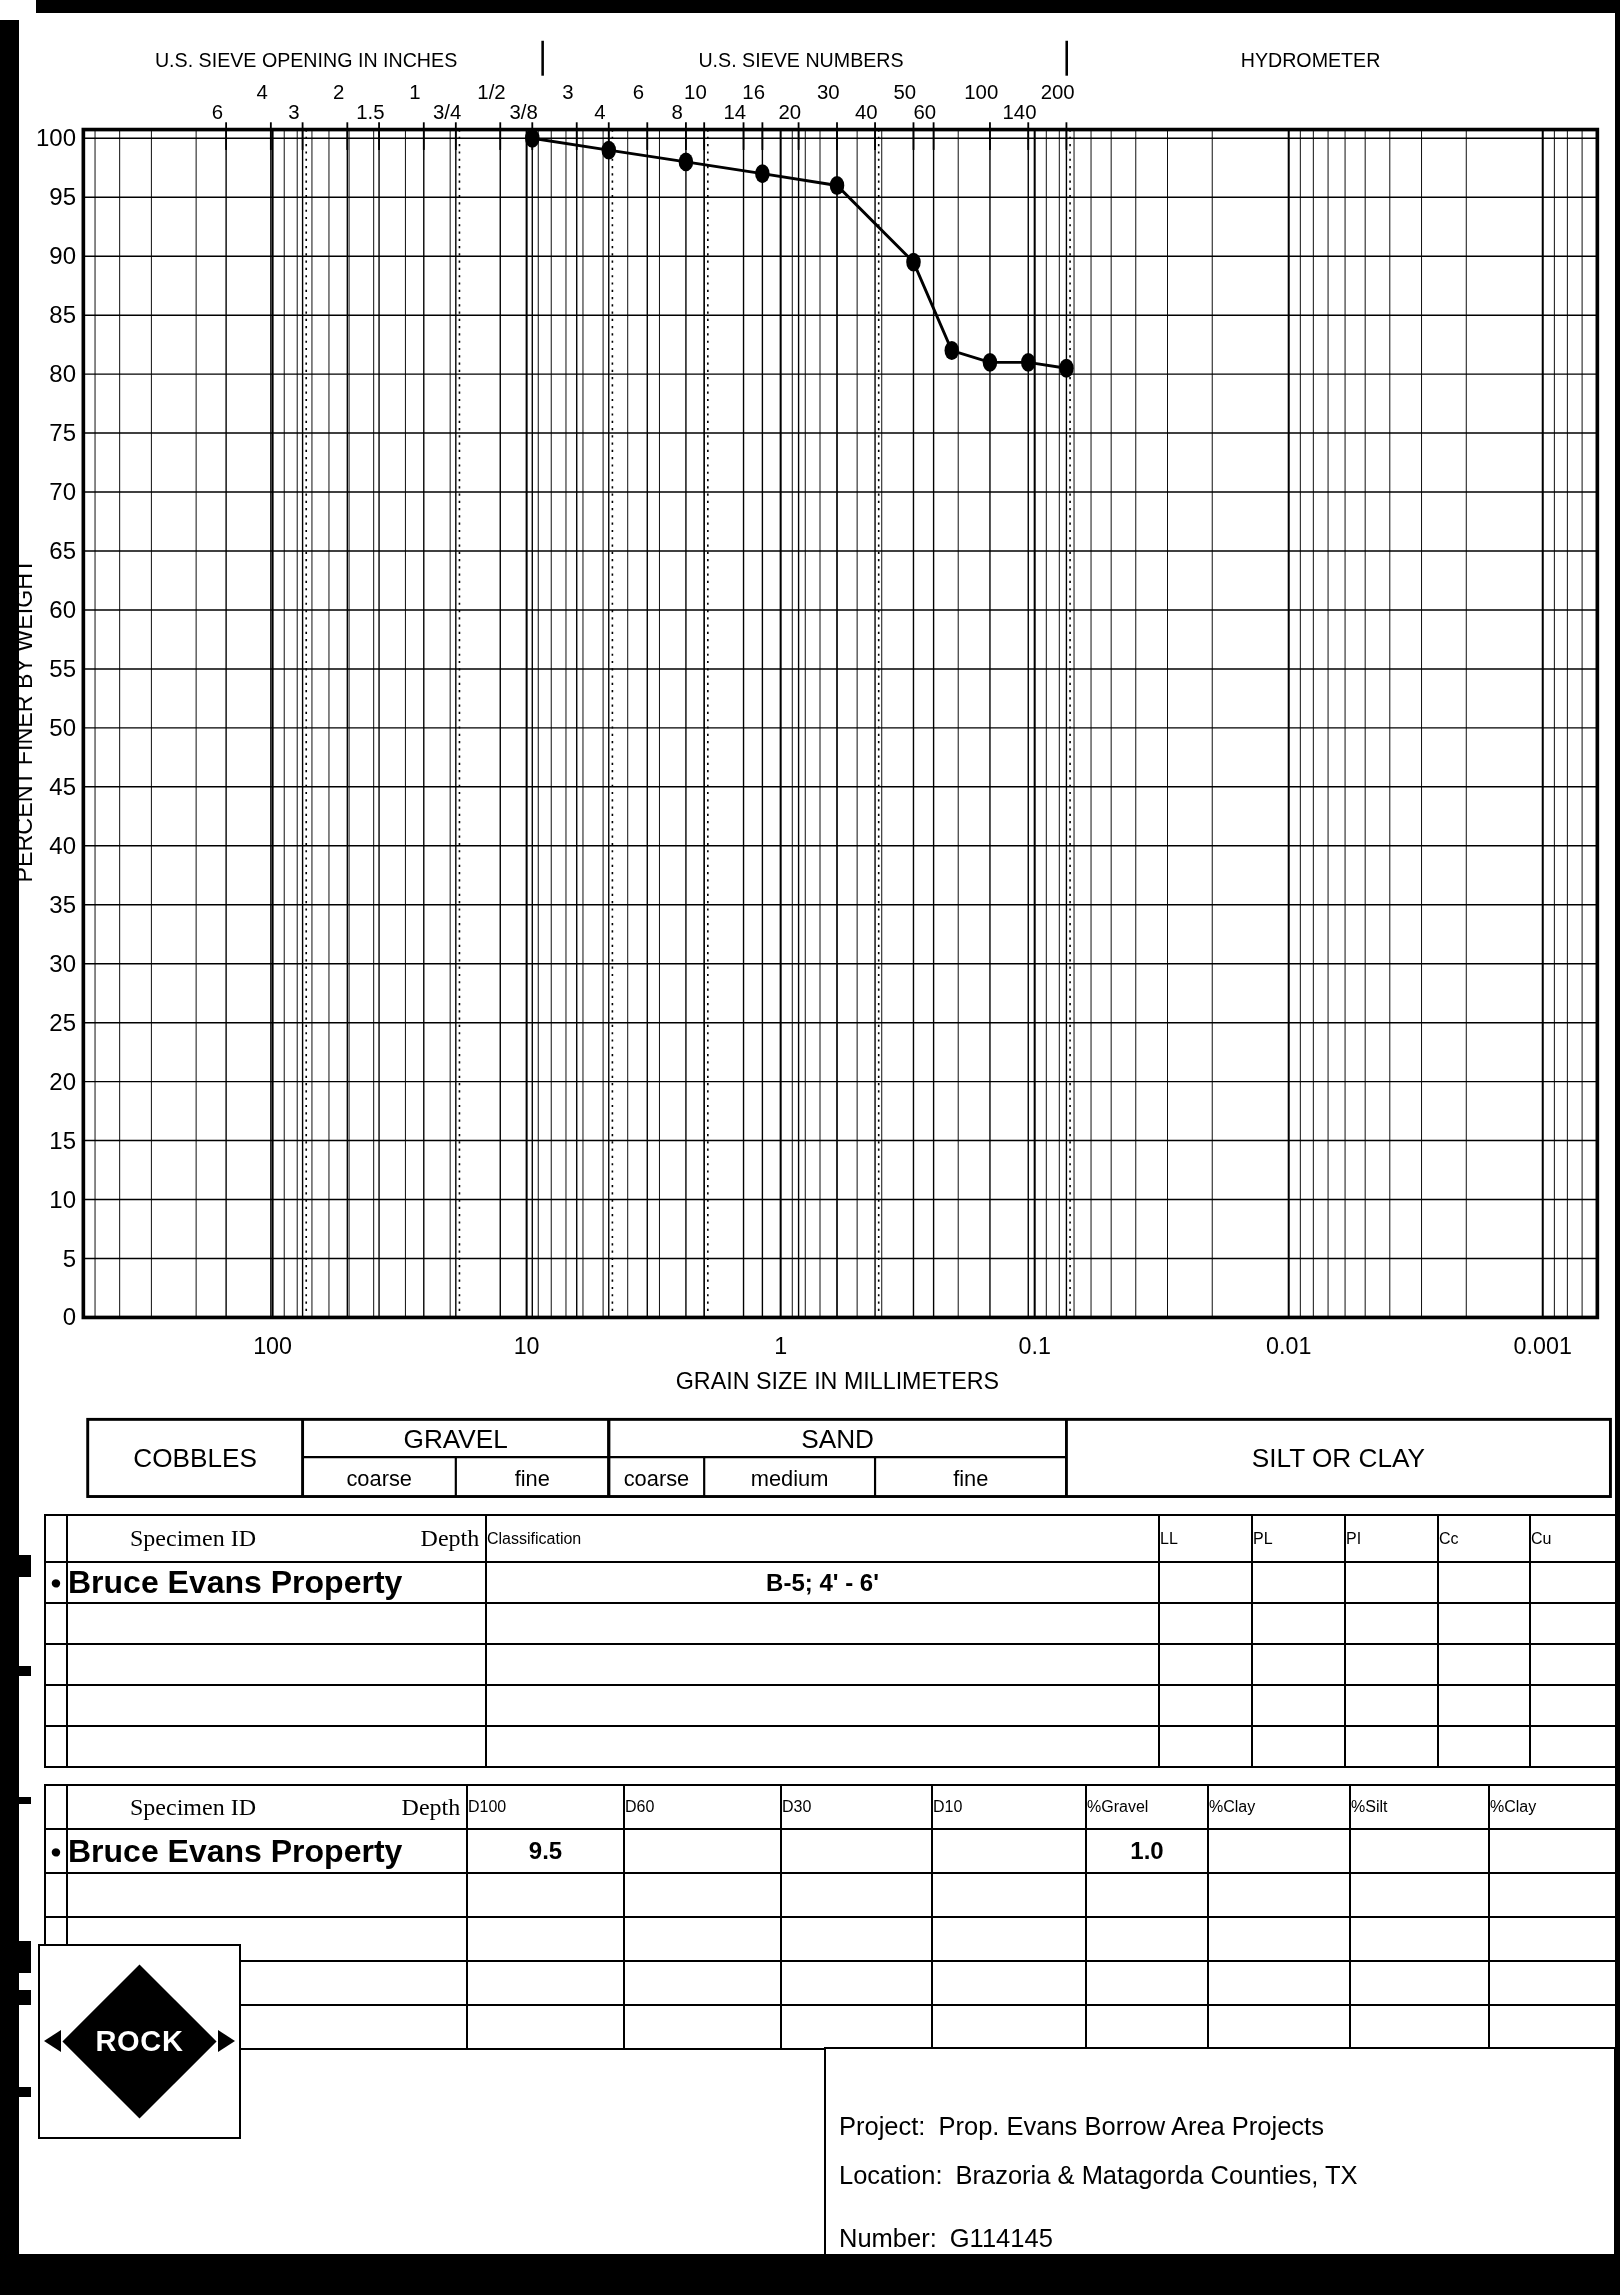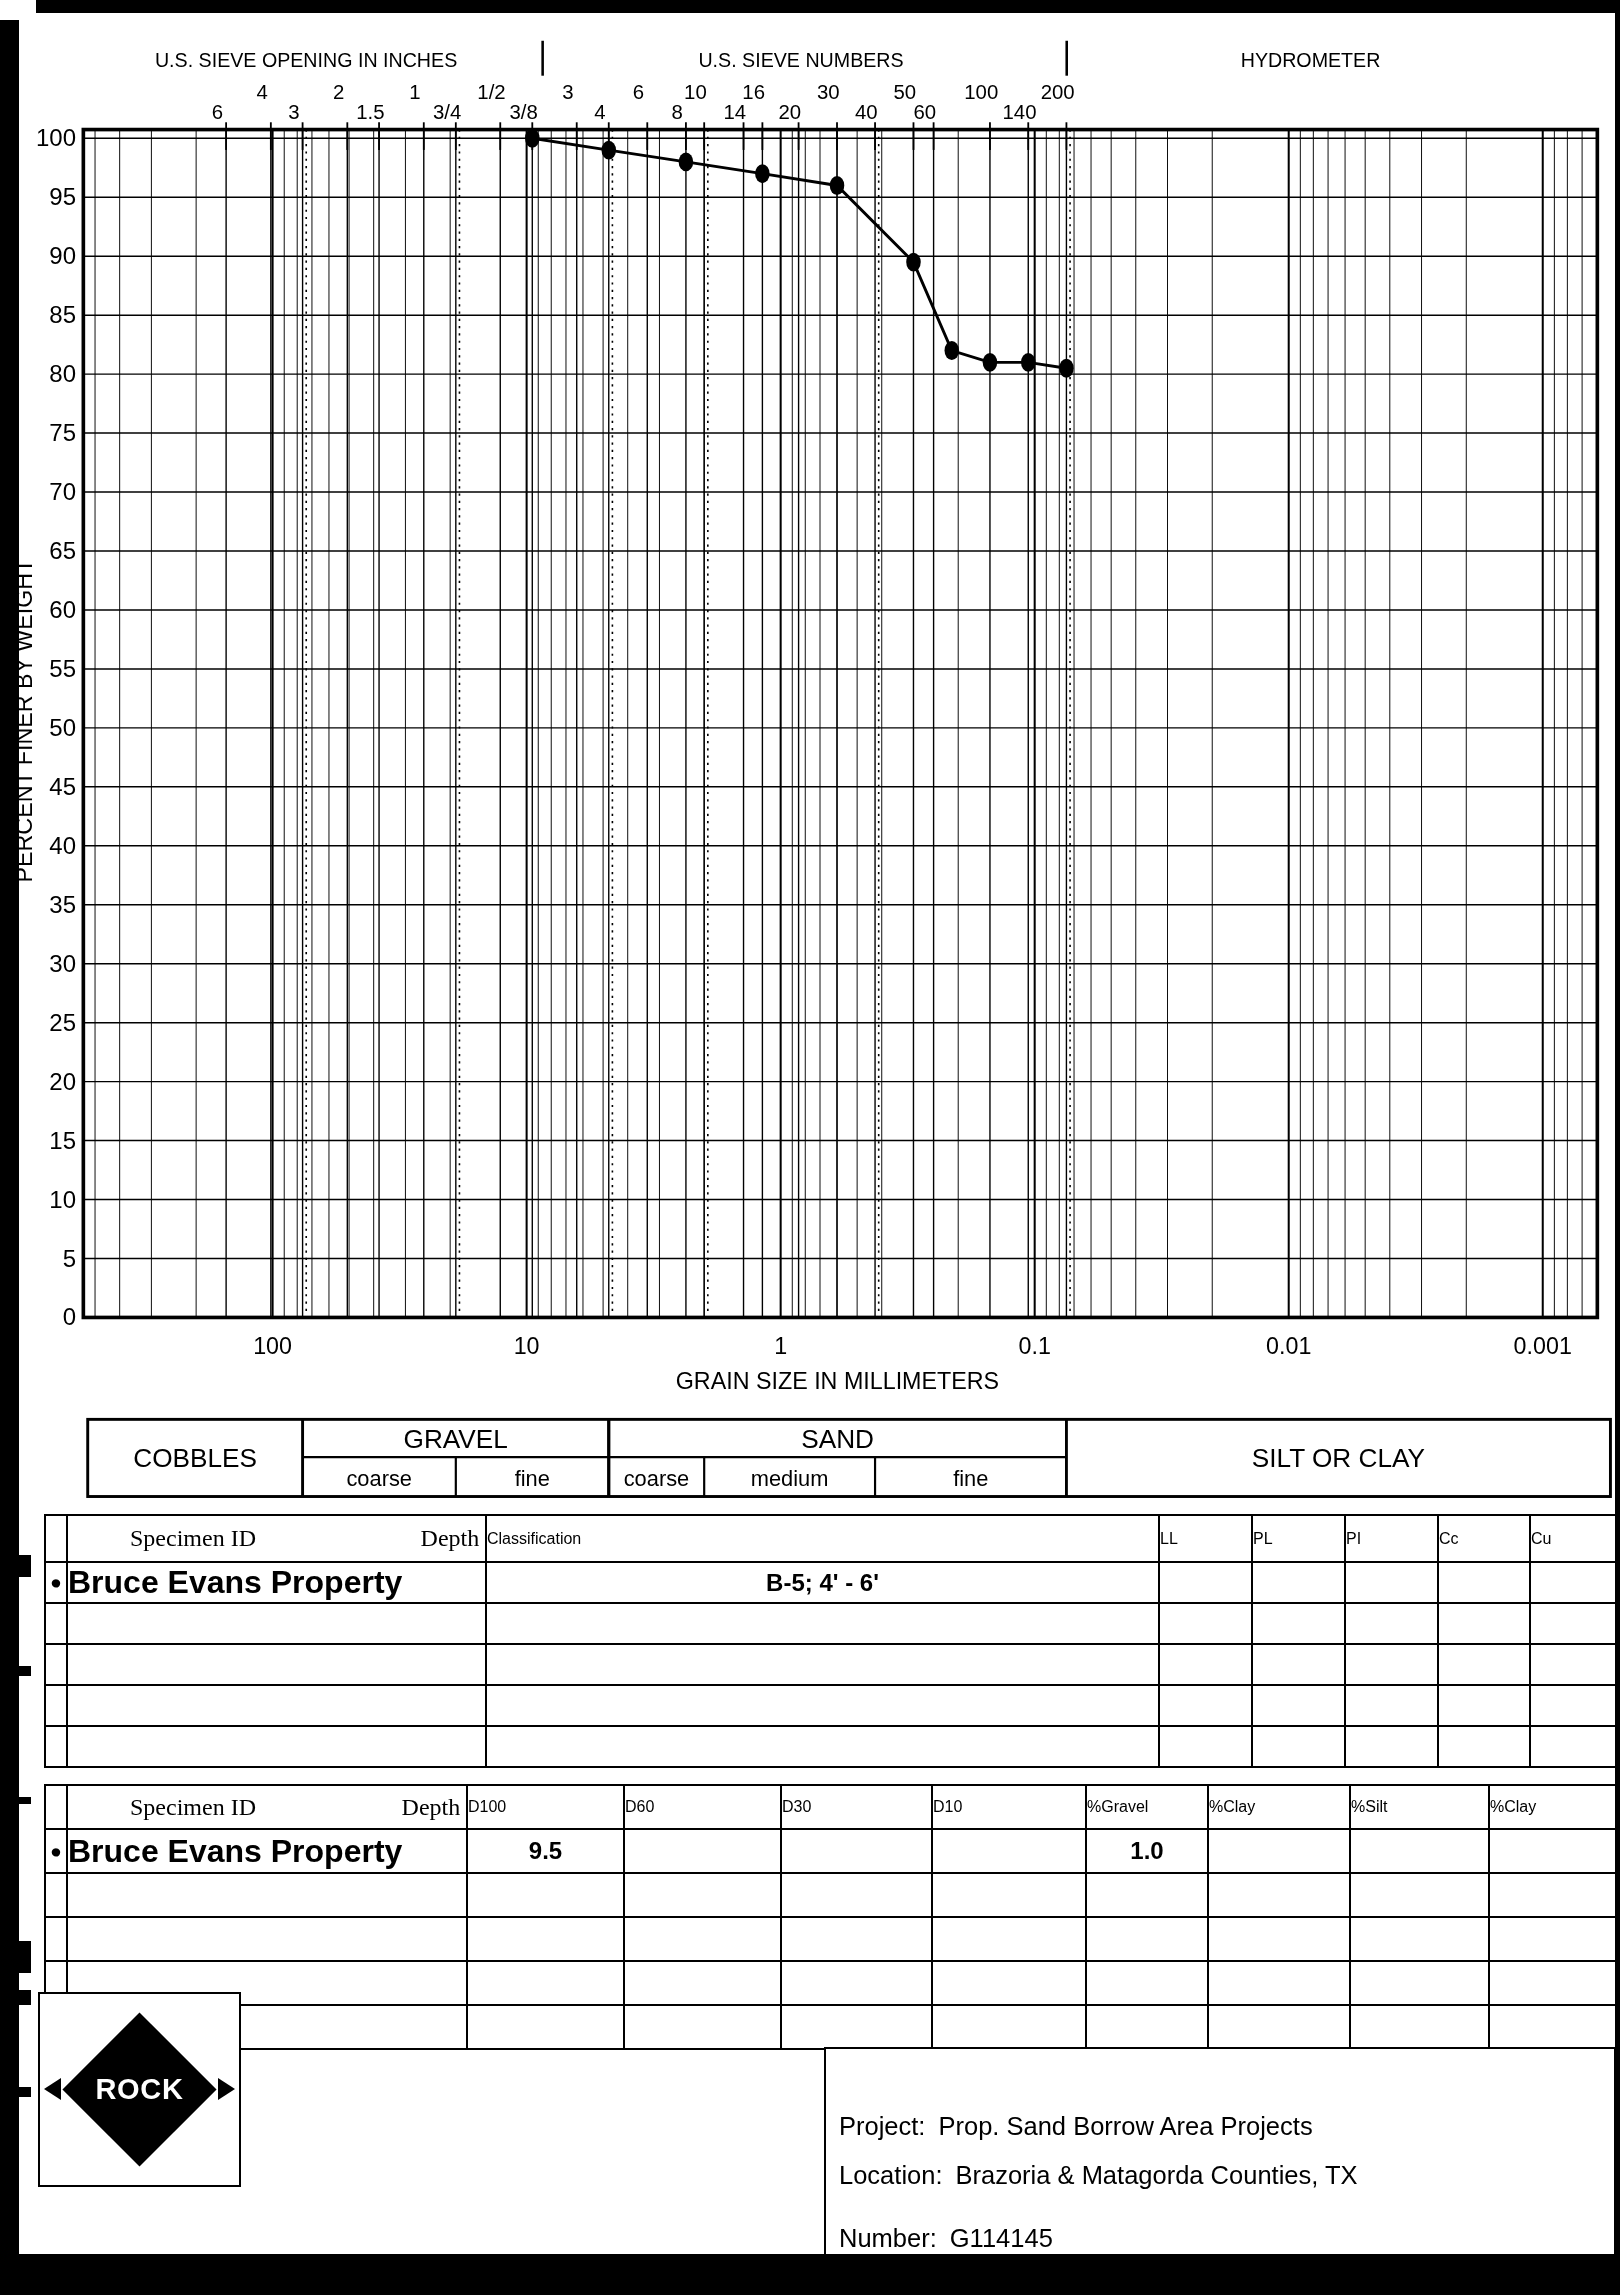--- a/index.html
+++ b/index.html
@@ -11,21 +11,21 @@
   table{border-collapse:collapse;table-layout:fixed;position:absolute;background:#fff;}
   td{border:2.2px solid #000;padding:0;overflow:hidden;white-space:nowrap;vertical-align:middle;}
   #table1,#table2{left:44px;top:1514px;width:1575px;border:2.9px solid #000;}
   #table2{top:1784px;}
   .bc{text-align:center;font-size:19.7px;}
   .spec{font-weight:bold;padding-left:0;font-size:32px;}
   .vc{font-weight:bold;text-align:center;font-size:24px;}
   .hc{text-align:left;font-size:16px;}
   .sdh-flex{display:flex;justify-content:space-between;padding:0 5.8px 0 62px;font-size:24px;font-family:Liberation Serif, serif;}
   
-  #logo-box{position:absolute;left:38px;top:1992px;width:199px;height:191px;border:2.9px solid #000;background:#fff;}
+  #logo-box{position:absolute;left:38px;top:1944px;width:199px;height:191px;border:2.9px solid #000;background:#fff;}
   #logo-diamond{position:absolute;left:45px;top:41px;width:109px;height:109px;background:#000;transform:rotate(45deg);}
   #logo-word{position:absolute;left:0;top:0;width:100%;height:100%;display:flex;align-items:center;justify-content:center;
              color:#fff;font-weight:bold;font-size:29px;letter-spacing:0.7px;}
   .logo-arrow{position:absolute;top:84px;width:0;height:0;border-top:11.6px solid transparent;border-bottom:11.6px solid transparent;}
   #logo-arrow-left{left:4.4px;border-right:17.5px solid #000;}
   #logo-arrow-right{right:4.4px;border-left:17.5px solid #000;}
   #address{position:absolute;left:251px;top:2091px;font-size:22.6px;line-height:27px;}
   #title-box{position:absolute;left:824px;top:2047px;width:788px;height:206px;border:2.9px solid #000;background:#fff;}
   #title-row{height:52px;border-bottom:2.9px solid #000;display:flex;align-items:center;justify-content:center;
              font-weight:bold;font-size:33px;letter-spacing:0.7px;}
@@ -444,21 +444,21 @@
 
   <div id="logo-box">
     <div id="logo-diamond"></div>
     <div class="logo-arrow" id="logo-arrow-left"></div>
     <div class="logo-arrow" id="logo-arrow-right"></div>
     <div id="logo-word">ROCK</div>
   </div>
 
   <div id="title-box">
     <div class="field-line" id="field-0">
-      <span>Project:</span><span class="val">Prop. Sand Borrow Area Projects</span>
+      <span>Project:</span><span class="val">Prop. Evans Borrow Area Projects</span>
     </div>
     <div class="field-line" id="field-1">
       <span>Location:</span><span class="val">Brazoria &amp; Matagorda Counties, TX</span>
     </div>
     <div class="field-line" id="field-2">
       <span>Number:</span><span class="val">G114145</span>
     </div>
   </div>
 
   <div class="bar" style="left:36px;top:0;right:0;height:13px;"></div>

